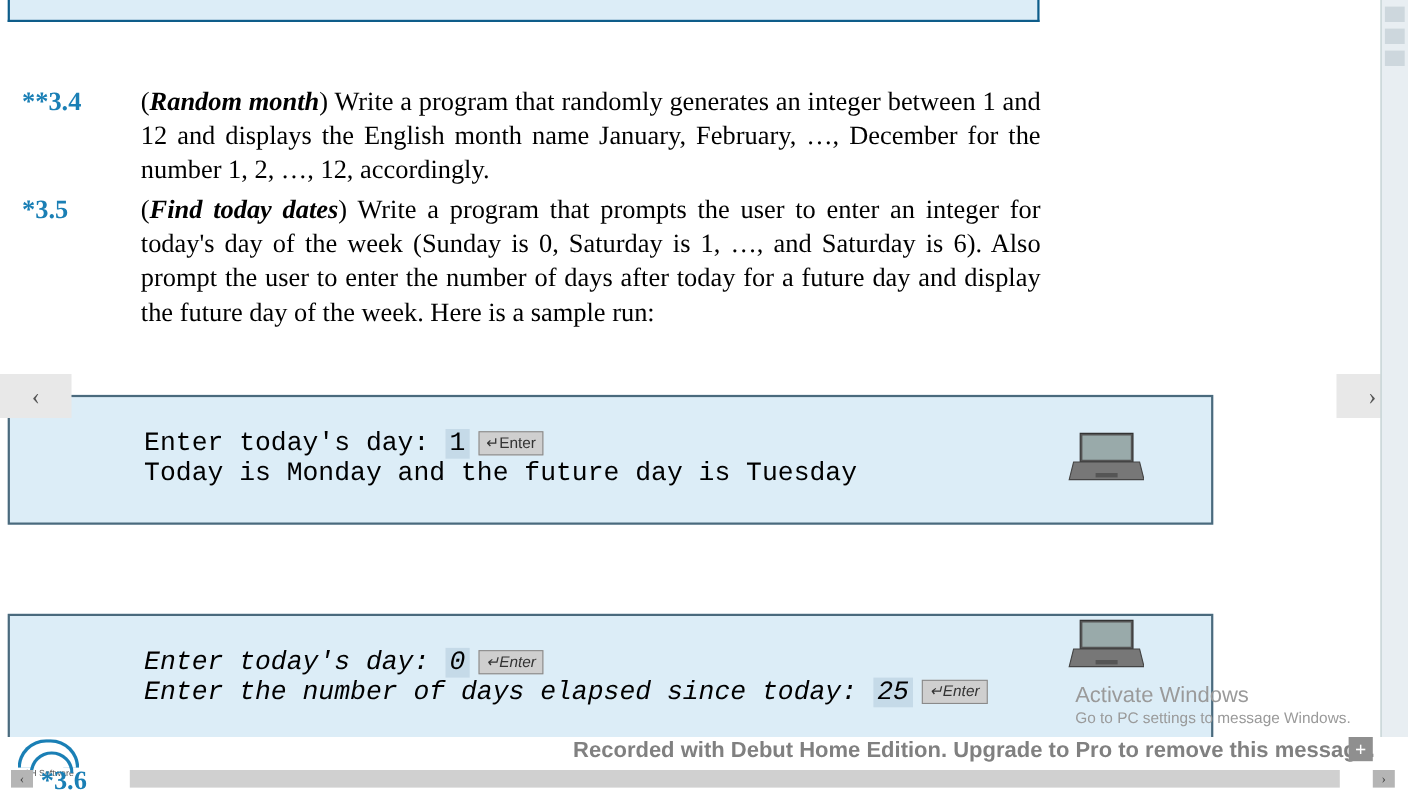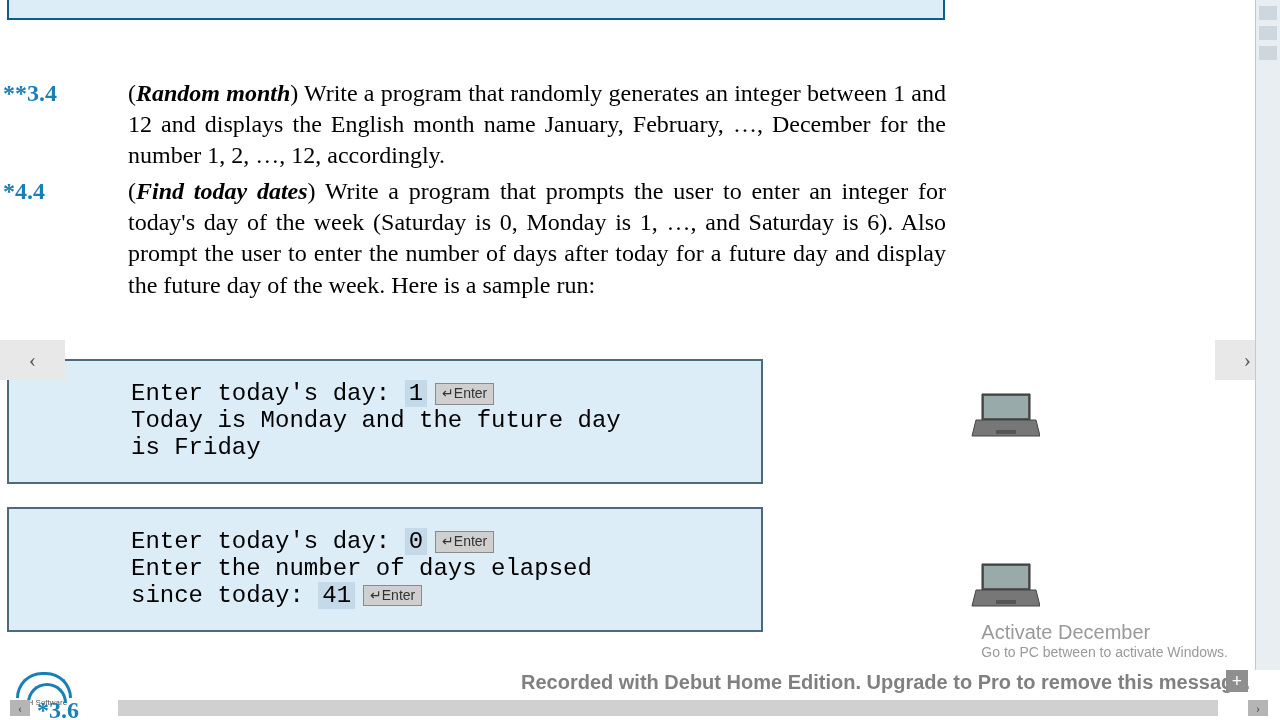--- a/index.html
+++ b/index.html
@@ -30,50 +30,50 @@
     position: absolute;
     left: 0;
     width: 946px;
     font-size: 24px;
     line-height: 1.3;
   }
   .ex34 { top: 78px; }
   .ex35 { top: 176px; }
   .ex-num {
     position: absolute;
-    left: 3px;
+    left: 20px;
     color: #1a7fb5;
     font-weight: bold;
     font-family: Georgia, serif;
   }
   .ex-body {
     position: absolute;
     left: 128px;
     width: 818px;
     color: #000;
     text-align: justify;
   }
   .ex-title {
     font-style: italic;
     font-weight: bold;
   }
   .console-box {
     position: absolute;
     left: 7px;
-    width: 756px;
+    width: 1096px;
     background: #dcedf7;
     border: 2px solid #4a6a7d;
-    padding: 20px 122px;
+    padding: 30px 122px;
     font-family: 'Courier New', monospace;
     font-size: 24px;
     line-height: 1.12;
     color: #000;
   }
   .cb1 { top: 359px; }
-  .cb2 { top: 507px; }
+  .cb2 { top: 558px; font-style: italic; }
   .userinput {
     background: #c5dae8;
     padding: 0 4px;
   }
   .enter-key {
     display: inline-block;
     background: #cfcfcf;
     border: 1px solid #8a8a8a;
     padding: 2px 6px;
     font-family: Arial, sans-serif;
@@ -219,32 +219,32 @@
 <div class="page">
 
   <div class="top-box"></div>
 
   <div class="exercise ex34">
     <div class="ex-num">**3.4</div>
     <div class="ex-body">(<span class="ex-title">Random month</span><span>) Write a program that randomly generates an integer between 1 and 12 and displays the English month name January, February, …, December for the number 1, 2, …, 12, accordingly.</span></div>
   </div>
 
   <div class="exercise ex35">
-    <div class="ex-num">*4.4</div>
-    <div class="ex-body">(<span class="ex-title">Find today dates</span><span>) Write a program that prompts the user to enter an integer for today's day of the week (Saturday is 0, Monday is 1, …, and Saturday is 6). Also prompt the user to enter the number of days after today for a future day and display the future day of the week. Here is a sample run:</span></div>
+    <div class="ex-num">*3.5</div>
+    <div class="ex-body">(<span class="ex-title">Find today dates</span><span>) Write a program that prompts the user to enter an integer for today's day of the week (Sunday is 0, Saturday is 1, …, and Saturday is 6). Also prompt the user to enter the number of days after today for a future day and display the future day of the week. Here is a sample run:</span></div>
   </div>
 
   <div class="console-box cb1">
     <div><span>Enter today's day: </span><span class="userinput">1</span><span class="enter-key">↵Enter</span></div>
-    <div>Today is Monday and the future day is Friday</div>
+    <div>Today is Monday and the future day is Tuesday</div>
   </div>
 
   <div class="console-box cb2">
     <div><span>Enter today's day: </span><span class="userinput">0</span><span class="enter-key">↵Enter</span></div>
-    <div><span>Enter the number of days elapsed since today: </span><span class="userinput">41</span><span class="enter-key">↵Enter</span></div>
+    <div><span>Enter the number of days elapsed since today: </span><span class="userinput">25</span><span class="enter-key">↵Enter</span></div>
   </div>
 
   <div class="laptop l1">
     <svg viewBox="0 0 70 50">
       <polygon points="12,4 60,4 60,30 12,30" fill="#555" stroke="#333"></polygon>
       <polygon points="14,6 58,6 58,28 14,28" fill="#9aa"></polygon>
       <polygon points="6,30 66,30 70,46 2,46" fill="#777" stroke="#444"></polygon>
       <rect x="26" y="40" width="20" height="4" fill="#555"></rect>
     </svg>
   </div>
@@ -258,22 +258,22 @@
   </div>
 
   <div class="nav prev">
       <span>‹</span>
     </div>
   <div class="nav next">
       <span>›</span>
     </div>
 
   <div class="watermark">
-    <div class="wm1">Activate December</div>
-    <div class="wm2">Go to PC between to activate Windows.</div>
+    <div class="wm1">Activate Windows</div>
+    <div class="wm2">Go to PC settings to message Windows.</div>
   </div>
 
   <div class="right-strip">
     <div class="blip"></div>
     <div class="blip"></div>
     <div class="blip"></div>
   </div>
 
   <div class="bottom-bar">
     <div class="nch-logo">

